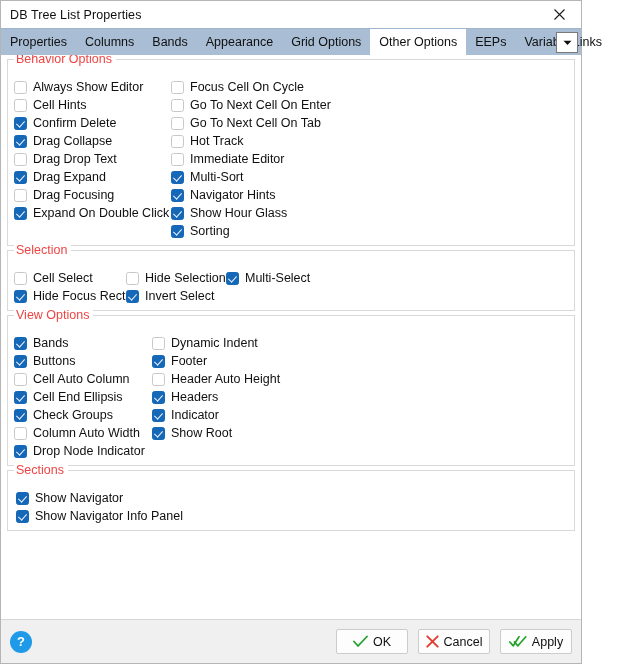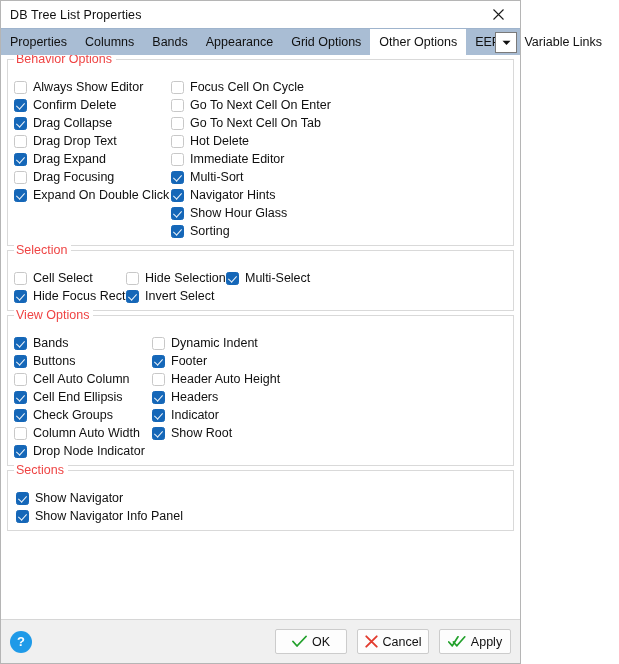--- a/index.html
+++ b/index.html
@@ -7,21 +7,21 @@
     margin: 0; padding: 0;
     width: 619px; height: 664px;
     font-family: "Liberation Sans", sans-serif;
     font-size: 12.5px;
     color: #1a1a1a;
     background: #ffffff;
     overflow: hidden;
   }
   #window {
     position: relative;
-    width: 521px; height: 664px;
+    width: 582px; height: 664px;
     background: #ffffff;
     border: 1px solid #b5b5b5;
     display: flex;
     flex-direction: column;
   }
   
   #titlebar {
     height: 27px;
     min-height: 27px;
     background: #ffffff;
@@ -213,20 +213,26 @@
           <div class="grid" style="height: 162px;">
             <div style="position: absolute; left: 0px; top: 0px;">
               <div class="cb-row">
                 <div class="cb">
                   <span class="box"></span>
                   <span class="cb-label">Always Show Editor</span>
                 </div>
               </div>
               <div class="cb-row">
                 <div class="cb">
+                  <span class="box"></span>
+                  <span class="cb-label">Cell Hints</span>
+                </div>
+              </div>
+              <div class="cb-row">
+                <div class="cb">
                   <span class="box checked"></span>
                   <span class="cb-label">Confirm Delete</span>
                 </div>
               </div>
               <div class="cb-row">
                 <div class="cb">
                   <span class="box checked"></span>
                   <span class="cb-label">Drag Collapse</span>
                 </div>
               </div>
@@ -270,21 +276,21 @@
               </div>
               <div class="cb-row">
                 <div class="cb">
                   <span class="box"></span>
                   <span class="cb-label">Go To Next Cell On Tab</span>
                 </div>
               </div>
               <div class="cb-row">
                 <div class="cb">
                   <span class="box"></span>
-                  <span class="cb-label">Hot Delete</span>
+                  <span class="cb-label">Hot Track</span>
                 </div>
               </div>
               <div class="cb-row">
                 <div class="cb">
                   <span class="box"></span>
                   <span class="cb-label">Immediate Editor</span>
                 </div>
               </div>
               <div class="cb-row">
                 <div class="cb">

